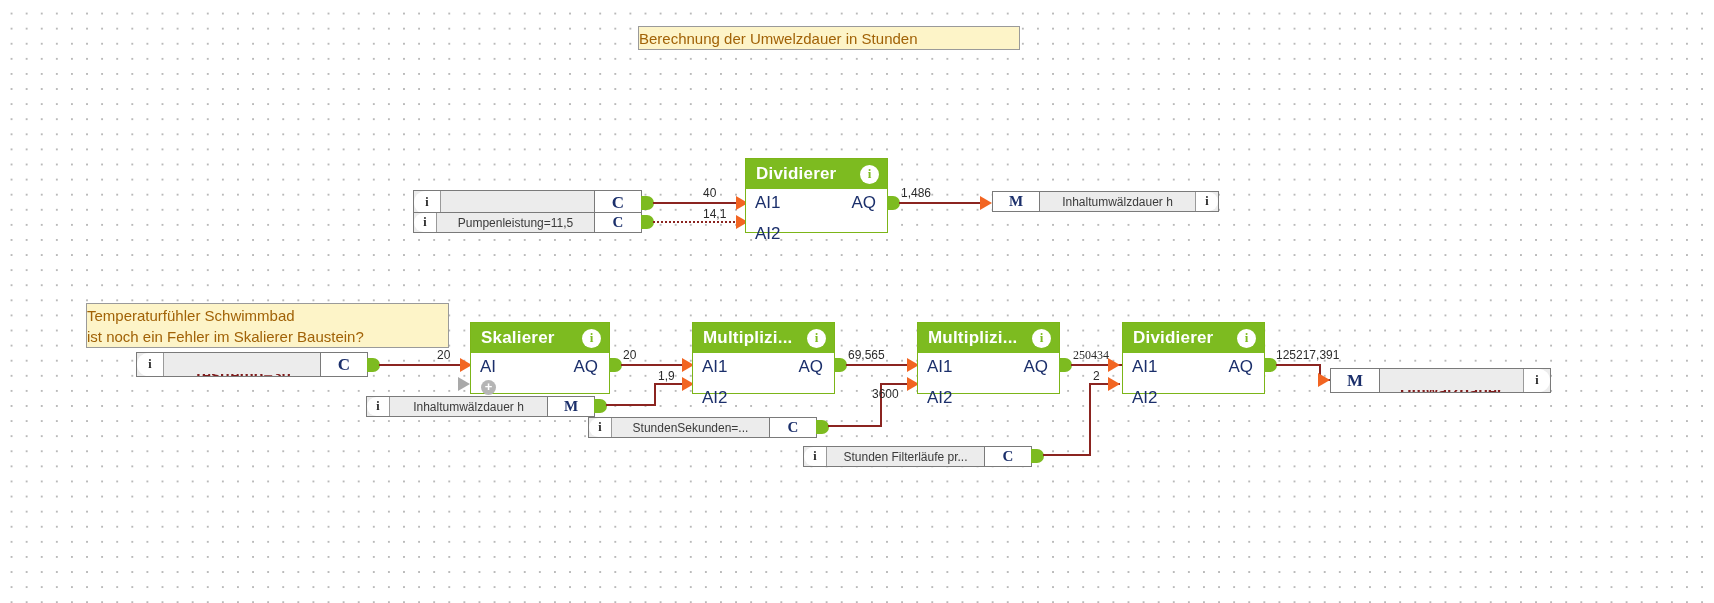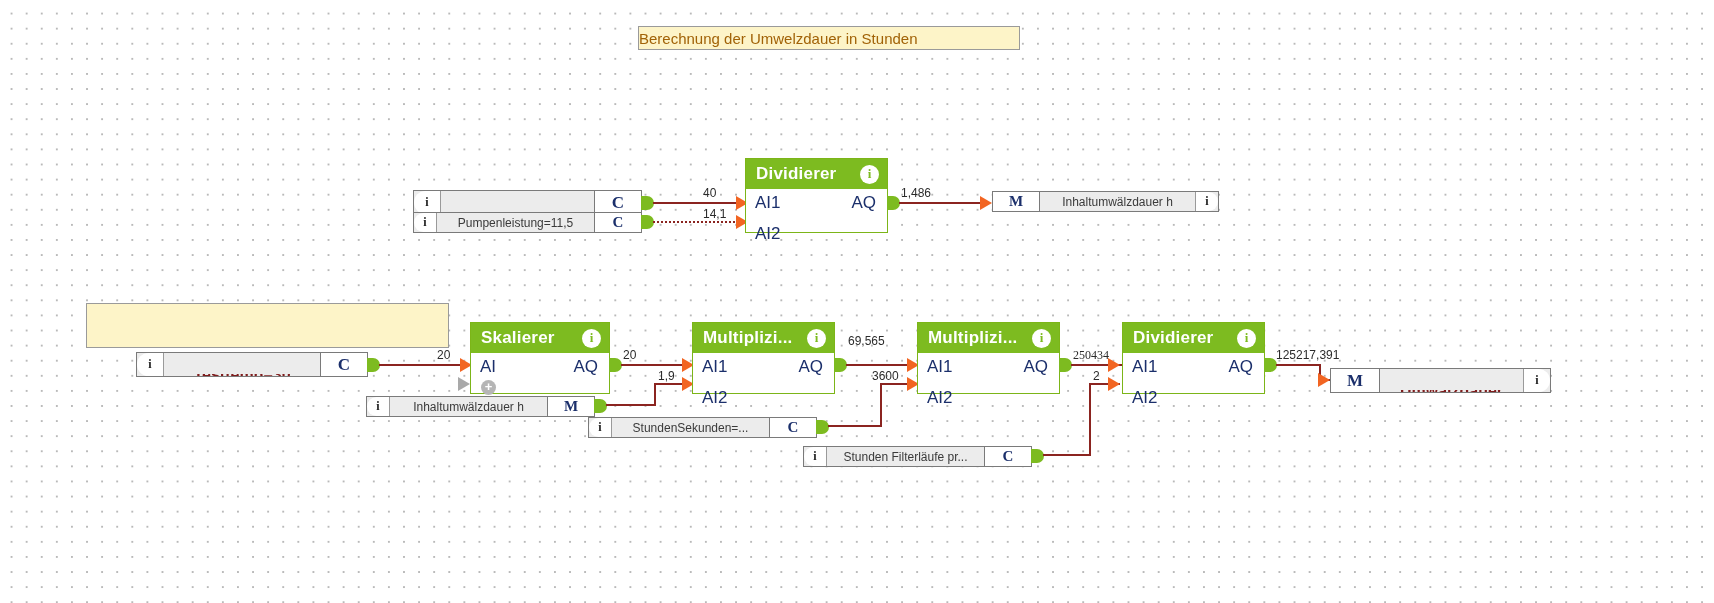--- a/index.html
+++ b/index.html
@@ -210,20 +210,22 @@
   <div class="val" style="left:901px;top:186px;">1,486</div>
   <div class="in-arrow" style="left:980px;top:196px;"></div>
 
   <div class="el" style="left:992px;top:191px;width:227px;">
     <div class="el-type" style="border-left:none;border-right:1px solid #7a7a7a;">M</div>
     <div class="el-name">Inhaltumwälzdauer h</div>
     <div class="el-i" style="border-radius:0 11px 11px 0;border-left:1px solid #9a9a9a;border-right:none;">i</div>
   </div>
 
   <div class="comment" style="left:86px;top:303px;width:363px;height:45px;">
+    <span>Temperaturfühler Schwimmbad</span>
+    <span>ist noch ein Fehler im Skalierer Baustein?</span>
   </div>
 
   <div class="el big" style="left:136px;top:352px;width:232px;">
     <div class="el-i">i</div>
     <div class="el-name">Testtemp=30</div>
     <div class="el-type">C</div>
   </div>
   <div class="out-dot" style="left:367px;top:358px;"></div>
 
   <div class="wire wh" style="left:379px;top:364px;width:88px;"></div>
@@ -275,27 +277,27 @@
   <div class="out-dot" style="left:834px;top:358px;"></div>
 
   <div class="el" style="left:588px;top:417px;width:229px;">
     <div class="el-i">i</div>
     <div class="el-name">StundenSekunden=...</div>
     <div class="el-type">C</div>
   </div>
   <div class="out-dot" style="left:816px;top:420px;"></div>
 
   <div class="wire wh" style="left:846px;top:364px;width:68px;"></div>
-  <div class="val" style="left:848px;top:334px;">69,565</div>
+  <div class="val" style="left:848px;top:348px;">69,565</div>
   <div class="in-arrow" style="left:907px;top:358px;"></div>
 
   <div class="wire wh" style="left:828px;top:425px;width:52px;"></div>
   <div class="wire wv" style="left:880px;top:383px;height:44px;"></div>
   <div class="wire wh" style="left:880px;top:383px;width:35px;"></div>
-  <div class="val" style="left:872px;top:369px;text-align:center;">3600</div>
+  <div class="val" style="left:872px;top:387px;text-align:center;">3600</div>
   <div class="in-arrow" style="left:907px;top:377px;"></div>
 
   <div class="fb" style="left:917px;top:322px;width:143px;height:72px;">
     <div class="fb-head">
       <span class="fb-title">Multiplizi...</span>
       <span class="info-badge">i</span>
     </div>
     <div class="fb-body">
       <span class="pin-label pin-in1">AI1</span>
       <span class="pin-label pin-in2">AI2</span>

